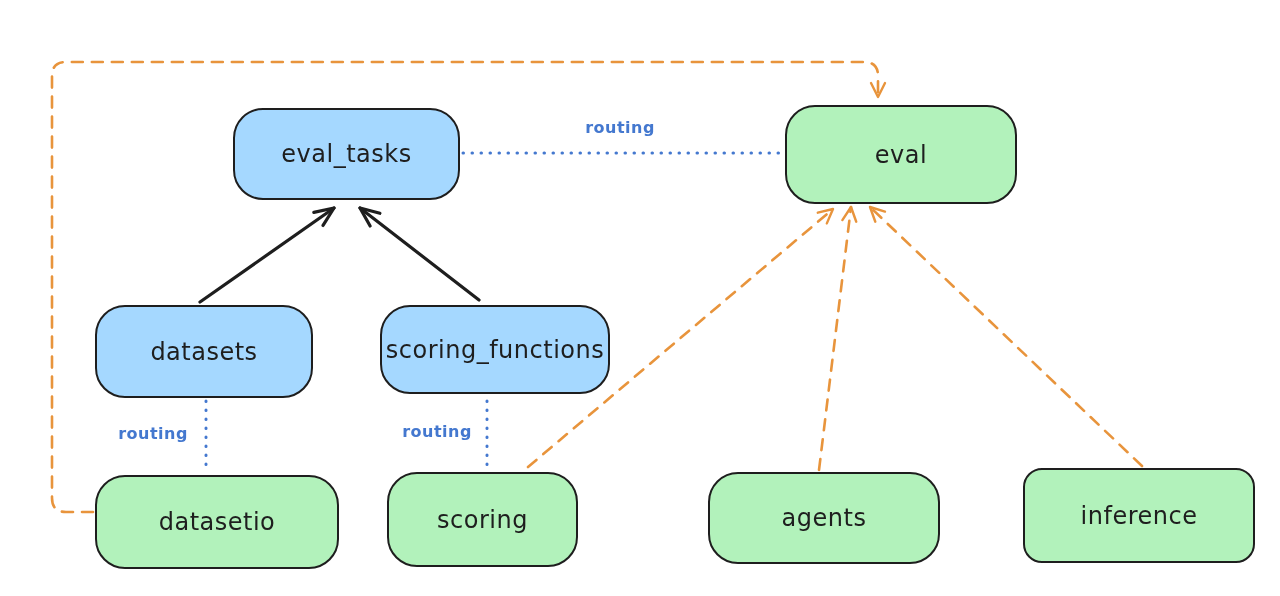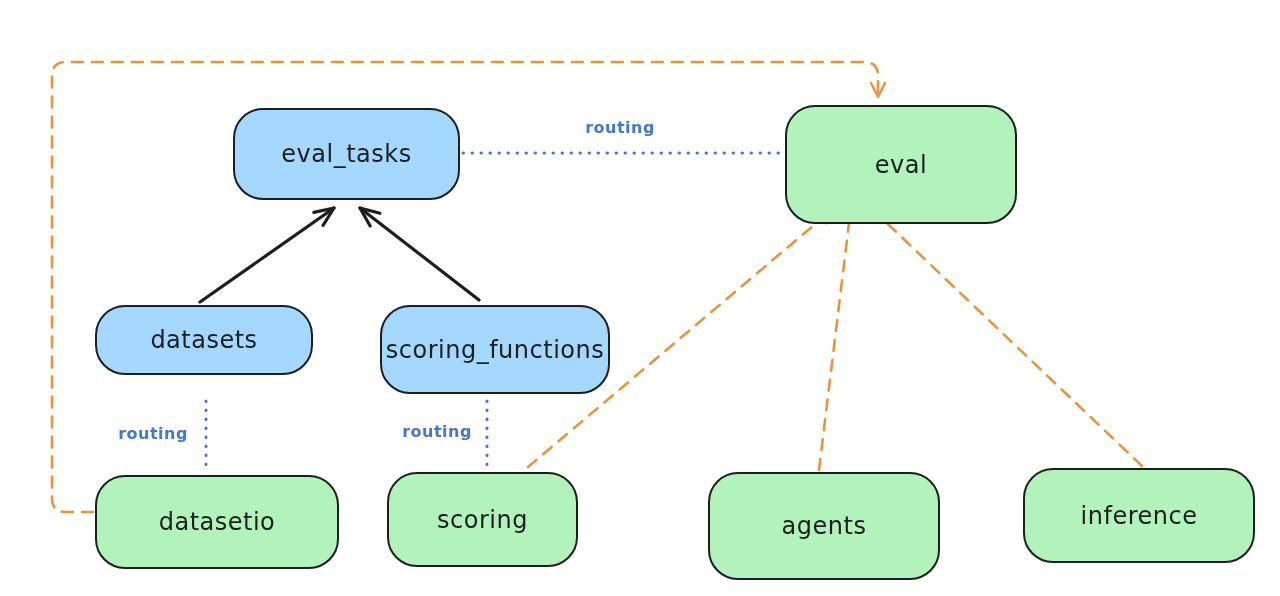--- a/index.html
+++ b/index.html
@@ -77,45 +77,45 @@
 
     <path class="edge-orange-dashed" d="M 819,470 L 851,207" marker-end="url(#arrowOrange)"></path>
 
     <path class="edge-orange-dashed" d="M 1142,466 L 870,207" marker-end="url(#arrowOrange)"></path>
   </svg>
 
   <div class="node node-blue" style="left:233px;top:108px;width:227px;height:92px;">
     <span>eval_tasks</span>
   </div>
 
-  <div class="node node-green" style="left:785px;top:105px;width:232px;height:119px;">
+  <div class="node node-green" style="left:785px;top:105px;width:232px;height:99px;">
     <span>eval</span>
   </div>
 
-  <div class="node node-blue" style="left:95px;top:305px;width:218px;height:70px;">
+  <div class="node node-blue" style="left:95px;top:305px;width:218px;height:93px;">
     <span>datasets</span>
   </div>
 
   <div class="node node-blue" style="left:380px;top:305px;width:230px;height:89px;">
     <span>scoring_functions</span>
   </div>
 
   <div class="node node-green" style="left:95px;top:475px;width:244px;height:94px;">
     <span>datasetio</span>
   </div>
 
   <div class="node node-green" style="left:387px;top:472px;width:191px;height:95px;">
     <span>scoring</span>
   </div>
 
-  <div class="node node-green" style="left:708px;top:472px;width:232px;height:108px;">
+  <div class="node node-green" style="left:708px;top:472px;width:232px;height:92px;">
     <span>agents</span>
   </div>
 
-  <div class="node node-green" style="left:1023px;top:468px;width:232px;height:95px;">
+  <div class="node node-green" style="left:1023px;top:468px;width:232px;height:95px;border-radius:19px;">
     <span>inference</span>
   </div>
 
   <div class="routing-label" style="left:576px;top:118px;width:88px;">routing</div>
 
   <div class="routing-label" style="left:110px;top:424px;width:86px;">routing</div>
 
   <div class="routing-label" style="left:394px;top:422px;width:86px;">routing</div>
 
 </div>

